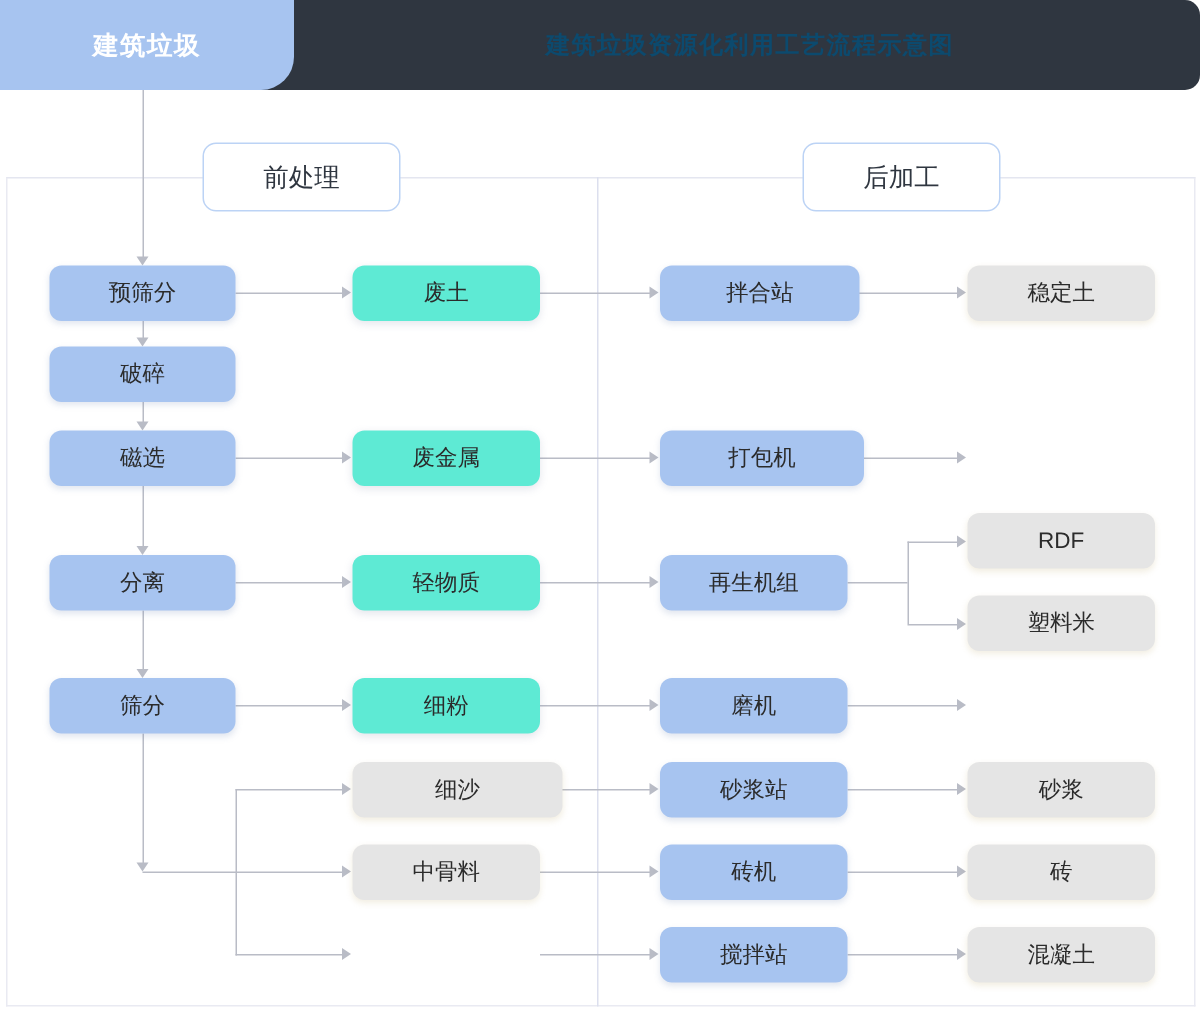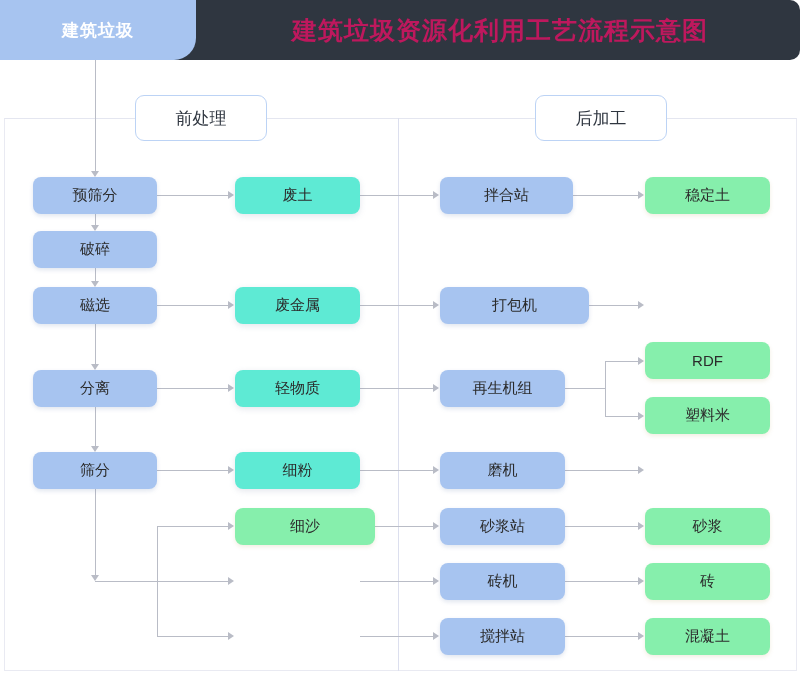--- a/index.html
+++ b/index.html
@@ -13,21 +13,21 @@
   #stage { position:relative; width:800px; height:676px; background:#fff; }
 
   
   .hdr-bar {
     position:absolute; left:0; top:0; width:800px; height:60px;
     background:#2f3640; border-radius:0 10px 10px 0;
   }
   .hdr-title {
     position:absolute; left:200px; top:0; width:600px; height:60px;
     display:flex; align-items:center; justify-content:center;
-    color:#be185d; font-size:25px; font-weight:bold; letter-spacing:1px;
+    color:#0c4a6e; font-size:16px; font-weight:bold; letter-spacing:1px;
   }
   .hdr-tab {
     position:absolute; left:0; top:0; width:196px; height:60px;
     background:#a7c4f0; border-radius:0 0 22px 0;
     display:flex; align-items:center; justify-content:center;
     color:#ffffff; font-size:17px; font-weight:bold; letter-spacing:1px;
   }
 
   
   .panel {
@@ -50,21 +50,21 @@
   #sec-pre  { left:135px; top:95px; width:132px; }
   #sec-post { left:535px; top:95px; width:132px; }
 
   
   .node {
     position:absolute; height:37px; border-radius:8px;
     display:flex; align-items:center; justify-content:center;
     font-size:15px; color:#2b2b2b; z-index:4;
   }
   .n-blue   { background:#a7c4f0; box-shadow:0 2px 4px rgba(120,140,180,.22); }
-  .n-yellow { background:#86efac; box-shadow:0 2px 4px rgba(190,170,110,.20); }
+  .n-yellow { background:#e5e5e5; box-shadow:0 2px 4px rgba(190,170,110,.20); }
   .n-white  { background:#5eead4; box-shadow:0 2px 6px rgba(120,130,160,.20); }
 
   
   .ln { position:absolute; background:#b9bcc6; z-index:2; }
   .lh { height:1px; }
   .lv { width:1px; }
   .arrow-r {
     position:absolute; width:0; height:0; z-index:3;
     border-top:4px solid transparent; border-bottom:4px solid transparent;
     border-left:6px solid #b9bcc6;
@@ -178,23 +178,24 @@
   <div class="node n-blue" style="left:33px;  top:231px; width:124px;">破碎</div>
   <div class="node n-blue" style="left:33px;  top:287px; width:124px;">磁选</div>
   <div class="node n-blue" style="left:33px;  top:370px; width:124px;">分离</div>
   <div class="node n-blue" style="left:33px;  top:452px; width:124px;">筛分</div>
 
   <div class="node n-white" style="left:235px; top:177px; width:125px;">废土</div>
   <div class="node n-white" style="left:235px; top:287px; width:125px;">废金属</div>
   <div class="node n-white" style="left:235px; top:370px; width:125px;">轻物质</div>
   <div class="node n-white" style="left:235px; top:452px; width:125px;">细粉</div>
   <div class="node n-yellow" style="left:235px; top:508px; width:140px;">细沙</div>
+  <div class="node n-yellow" style="left:235px; top:563px; width:125px;">中骨料</div>
 
   <div class="node n-blue" style="left:440px; top:177px; width:133px;">拌合站</div>
-  <div class="node n-blue" style="left:440px; top:287px; width:149px;">打包机</div>
+  <div class="node n-blue" style="left:440px; top:287px; width:136px;">打包机</div>
   <div class="node n-blue" style="left:440px; top:370px; width:125px;">再生机组</div>
   <div class="node n-blue" style="left:440px; top:452px; width:125px;">磨机</div>
   <div class="node n-blue" style="left:440px; top:508px; width:125px;">砂浆站</div>
   <div class="node n-blue" style="left:440px; top:563px; width:125px;">砖机</div>
   <div class="node n-blue" style="left:440px; top:618px; width:125px;">搅拌站</div>
 
   <div class="node n-yellow" style="left:645px; top:177px; width:125px;">稳定土</div>
   <div class="node n-yellow" style="left:645px; top:342px; width:125px;">RDF</div>
   <div class="node n-yellow" style="left:645px; top:397px; width:125px;">塑料米</div>
   <div class="node n-yellow" style="left:645px; top:508px; width:125px;">砂浆</div>

